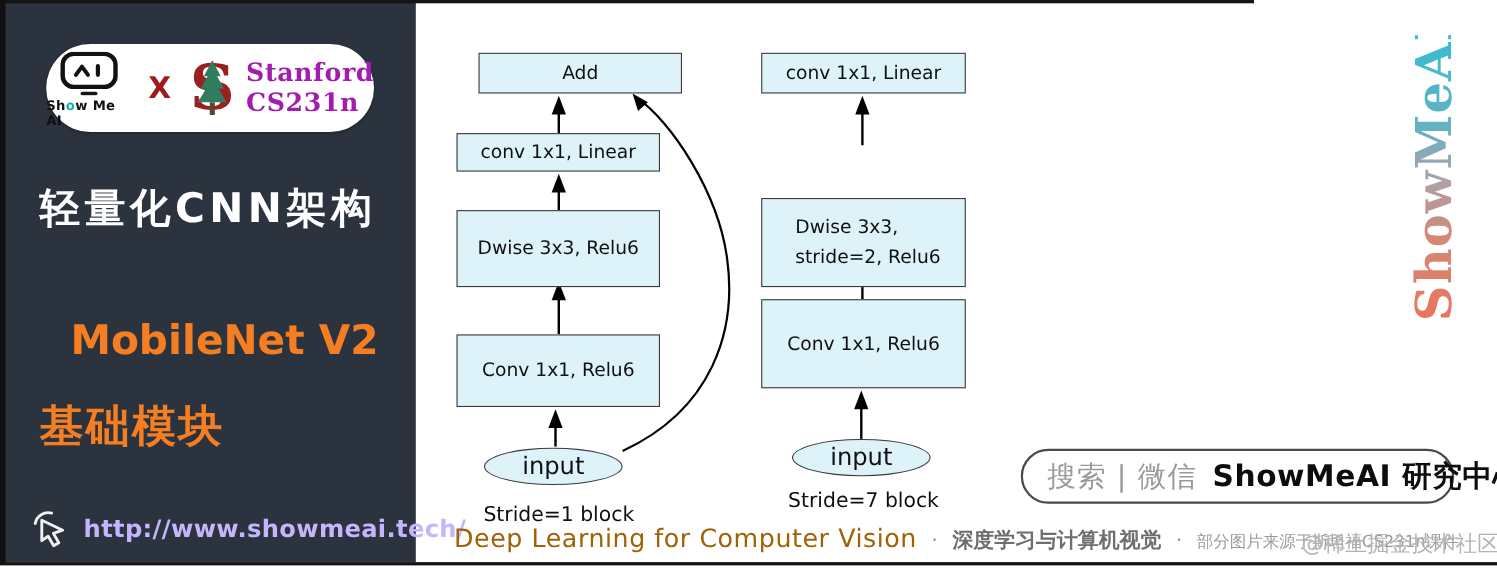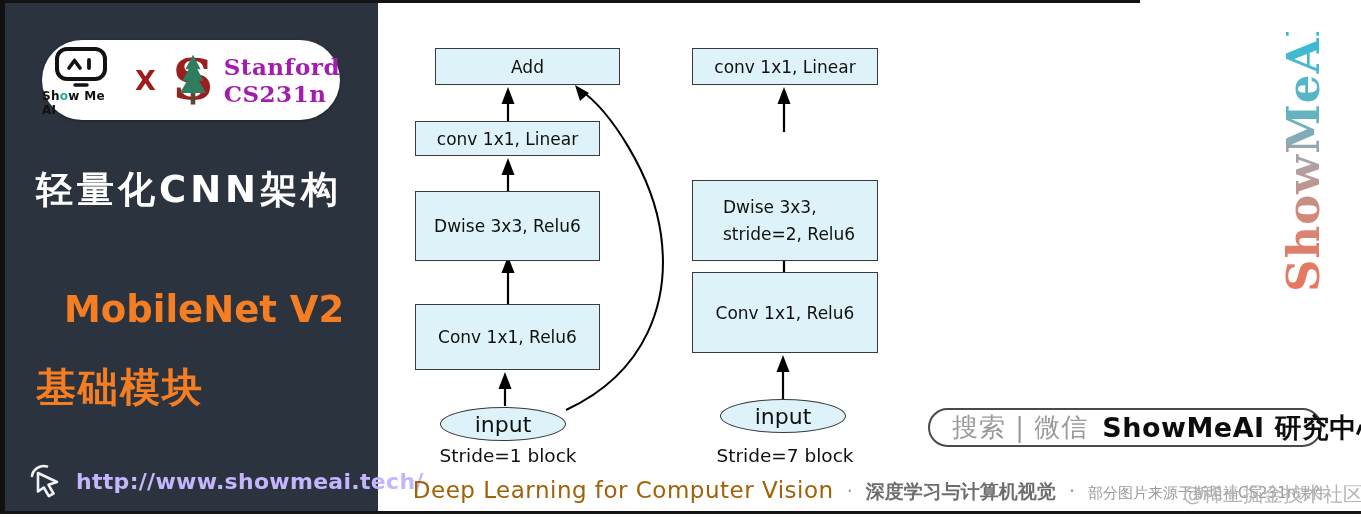--- a/index.html
+++ b/index.html
@@ -38,21 +38,21 @@
   .caption{position:absolute;text-align:center;font-size:18.5px;color:#101010;}
   .arrow-layer{position:absolute;left:0;top:0;width:1361px;height:518px;pointer-events:none;}
   
   .wm-vertical{position:absolute;left:1175px;top:134px;width:260px;height:56px;
       transform:rotate(-90deg);transform-origin:center;text-align:center;
       font-family:"DejaVu Serif","Liberation Serif",serif;font-weight:bold;font-size:45px;
       letter-spacing:1px;color:#2fb3c9;
       background:linear-gradient(90deg,#e86a4e 0%,#d07f6c 30%,#a59aa0 50%,#57acbd 68%,#25b7d3 100%);
       -webkit-background-clip:text;background-clip:text;-webkit-text-fill-color:transparent;
       opacity:.92;}
-  .search-pill{position:absolute;left:928px;top:408px;width:394px;height:39px;background:#fff;
+  .search-pill{position:absolute;left:928px;top:408px;width:394px;height:50px;background:#fff;
       border:2px solid #4a4a4a;border-radius:27px;display:flex;align-items:center;
       padding-left:14px;box-sizing:border-box;text-align:right;}
   .search-ph{color:#9a9a9a;font-size:26px;letter-spacing:1px;margin-left:8px;white-space:nowrap;}
   .search-brand{color:#0d0d0d;font-size:27px;font-weight:bold;margin-left:14px;white-space:nowrap;letter-spacing:.5px;}
   .footer-bar{position:absolute;left:378px;top:477px;width:983px;text-align:center;white-space:nowrap;}
   .footer-en{color:#a16207;font-size:23px;letter-spacing:.5px;}
   .footer-sep{color:#9a9a9a;font-size:19px;margin:0 8px;}
   .footer-zh{color:#6e6e6e;font-size:19px;font-weight:bold;}
   .footer-src{color:#9b9b9b;font-size:15px;}
   .wm-corner{position:absolute;left:1183px;top:481px;color:#b4b4b4;font-size:20px;white-space:nowrap;}
@@ -122,21 +122,21 @@
     <polygon points="784,215 777.5,232 790.5,232" fill="#000"></polygon>
     <line x1="783" y1="399" x2="783" y2="370" stroke="#000" stroke-width="2.2"></line>
     <polygon points="783,355 776.5,372 789.5,372" fill="#000"></polygon>
   </svg>
 
   <div class="node" style="left:415px;top:48px;width:185px;height:37px;margin-left:20px;">Add</div>
   <div class="node" style="left:415px;top:121px;width:185px;height:35px;">conv 1x1, Linear</div>
   <div class="node" style="left:415px;top:191px;width:185px;height:70px;">Dwise 3x3, Relu6</div>
   <div class="node" style="left:415px;top:304px;width:185px;height:66px;">Conv 1x1, Relu6</div>
   <div class="ellipse" style="left:440px;top:407px;width:126px;height:34px;">input</div>
-  <div class="caption" style="left:415px;top:445px;width:186px;">Stride=1 block</div>
+  <div class="caption" style="left:415px;top:458px;width:186px;">Stride=1 block</div>
 
   <div class="node" style="left:692px;top:48px;width:186px;height:37px;">conv 1x1, Linear</div>
   <div class="node multiline" style="left:692px;top:136px;width:186px;height:81px;margin-top:44px;">
     <div>Dwise 3x3,</div>
     <div>stride=2, Relu6</div>
   </div>
   <div class="node" style="left:692px;top:272px;width:186px;height:81px;">Conv 1x1, Relu6</div>
   <div class="ellipse" style="left:720px;top:399px;width:126px;height:34px;">input</div>
   <div class="caption" style="left:692px;top:445px;width:186px;">Stride=7 block</div>
 

